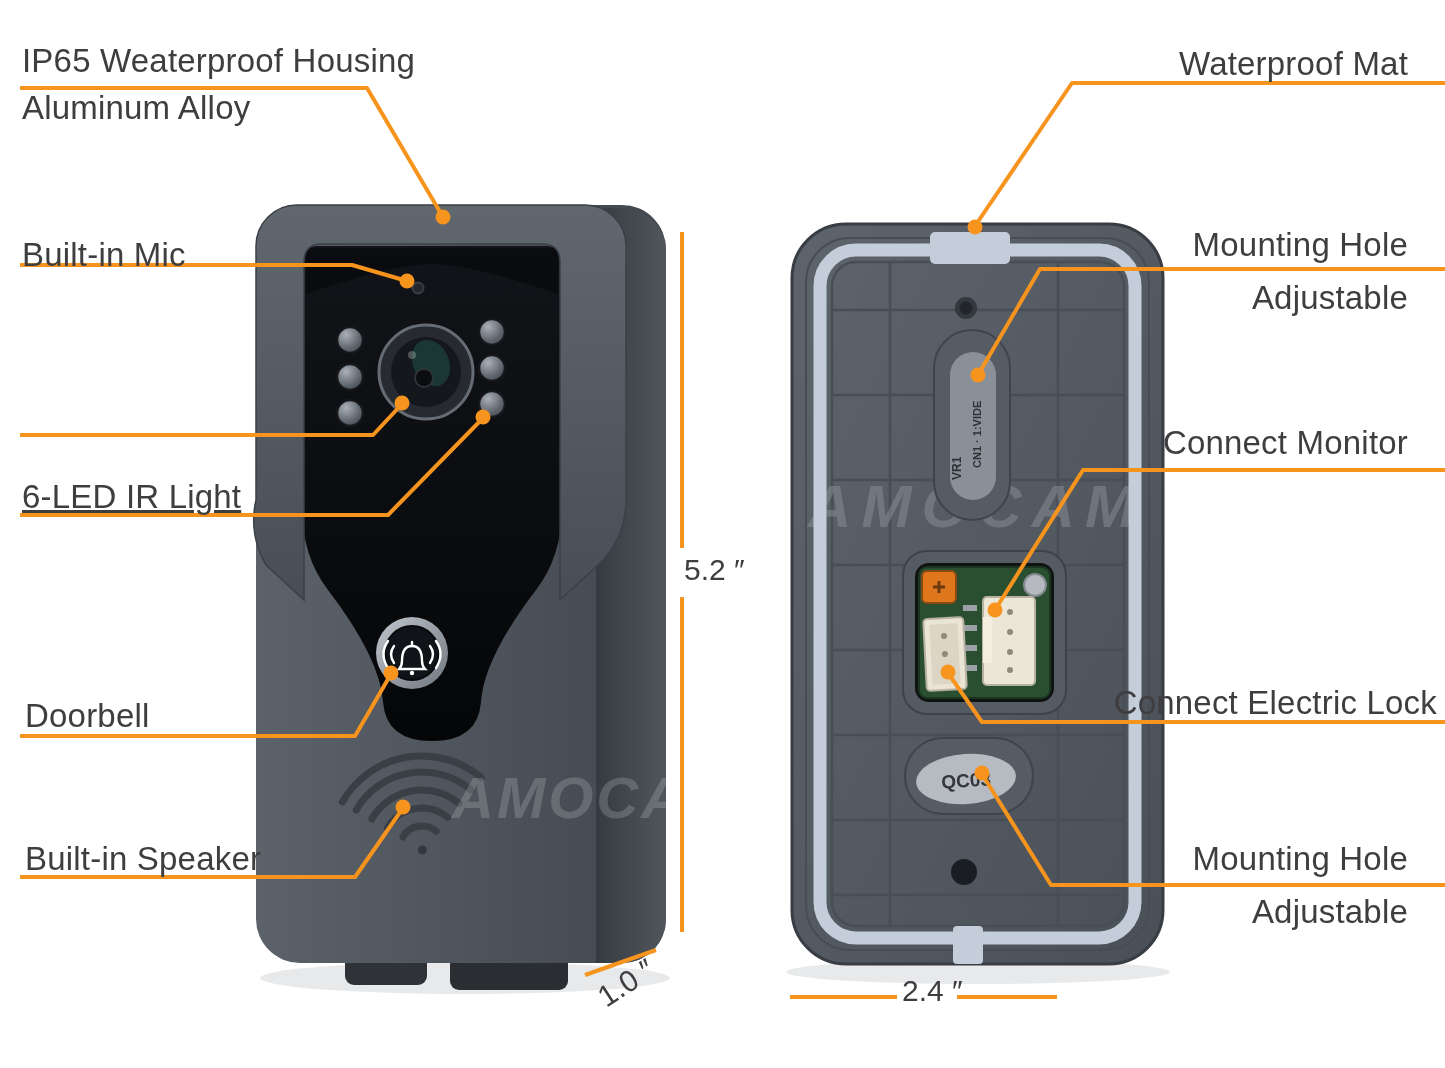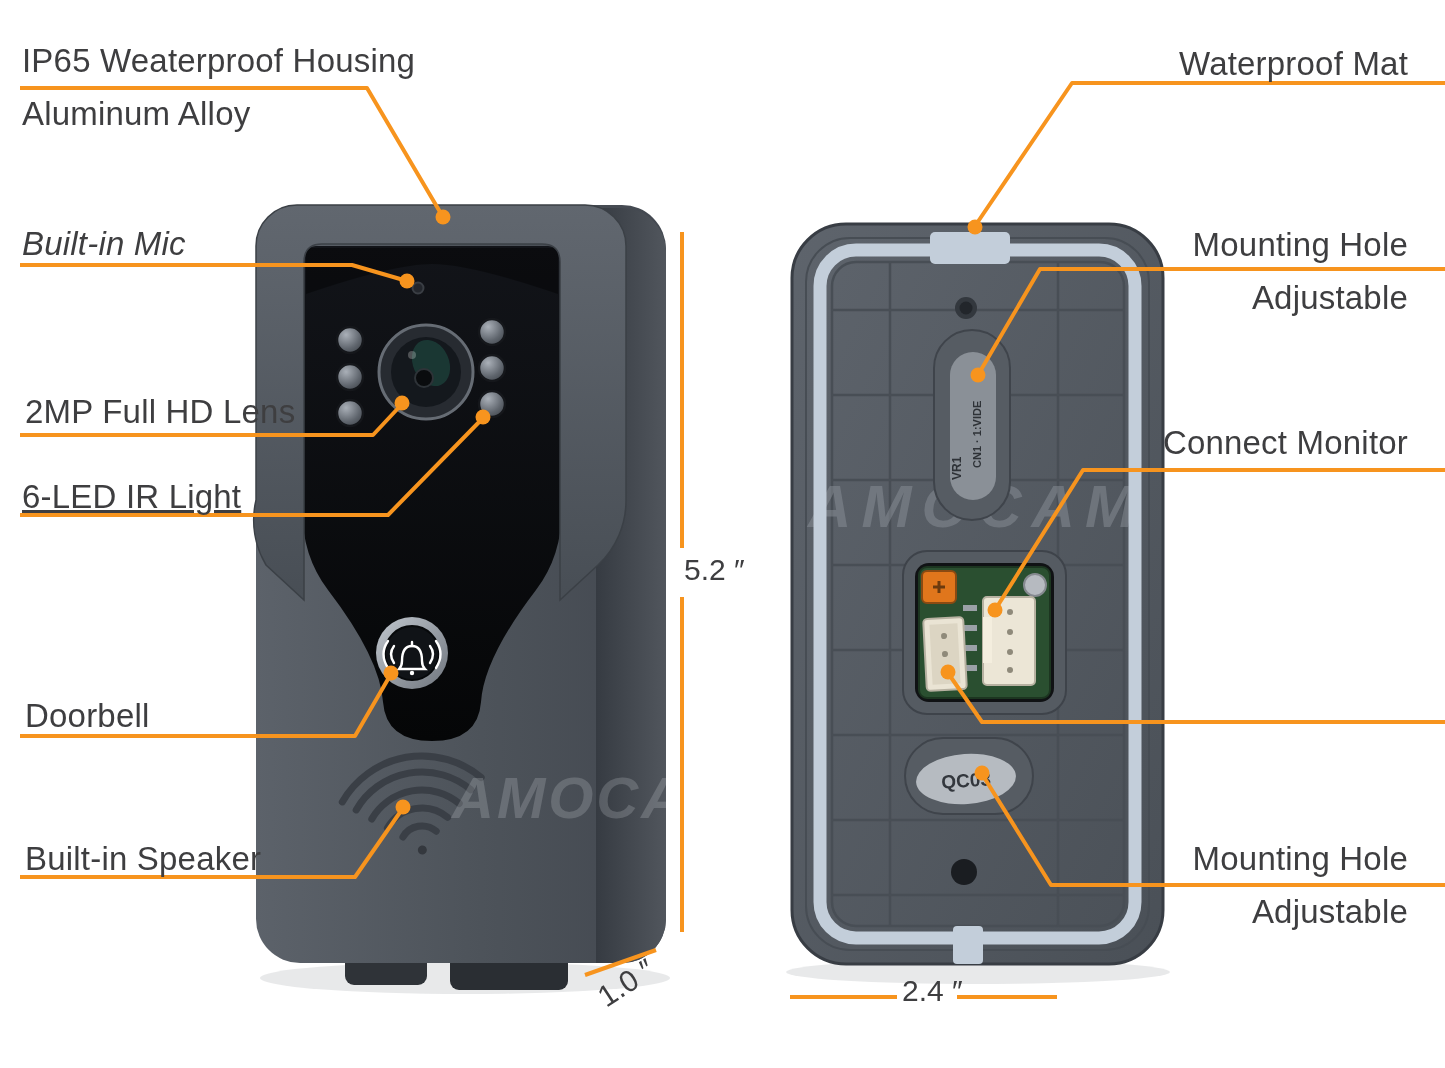--- a/index.html
+++ b/index.html
@@ -220,31 +220,31 @@
     <g>
       <line class="dim-line" x1="682" y1="232" x2="682" y2="548"></line>
       <line class="dim-line" x1="682" y1="597" x2="682" y2="932"></line>
       <line class="dim-line" x1="585" y1="975" x2="656" y2="950"></line>
       <line class="dim-line" x1="790" y1="997" x2="897" y2="997"></line>
       <line class="dim-line" x1="957" y1="997" x2="1057" y2="997"></line>
     </g>
   </svg>
 
   <div class="label" style="left:22px;top:44px;">IP65 Weaterproof Housing</div>
-  <div class="label" style="left:22px;top:97px;">Aluminum Alloy</div>
-  <div class="label" style="left:22px;top:227px;font-style:italic;">Built-in Mic</div>
-  <div class="label" style="left:25px;top:395px;">2MP Full HD Lens</div>
+  <div class="label" style="left:22px;top:91px;">Aluminum Alloy</div>
+  <div class="label" style="left:22px;top:238px;">Built-in Mic</div>
   <div class="label" style="left:22px;top:480px;text-decoration:underline;">6-LED IR Light</div>
   <div class="label" style="left:25px;top:699px;">Doorbell</div>
   <div class="label" style="left:25px;top:842px;">Built-in Speaker</div>
 
   <div class="label right" style="right:37px;top:47px;">Waterproof Mat</div>
   <div class="label right" style="right:37px;top:228px;">Mounting Hole</div>
   <div class="label right" style="right:37px;top:281px;">Adjustable</div>
   <div class="label right" style="right:37px;top:426px;">Connect Monitor</div>
+  <div class="label right" style="right:8px;top:686px;">Connect Electric Lock</div>
   <div class="label right" style="right:37px;top:842px;">Mounting Hole</div>
   <div class="label right" style="right:37px;top:895px;">Adjustable</div>
 
   <div class="dim" style="left:652px;top:553px;margin-left:32px;">5.2 ″</div>
   <div class="dim" style="left:596px;top:966px;transform:rotate(-33deg);">1.0 ″</div>
   <div class="dim" style="left:902px;top:974px;">2.4 ″</div>
 
 </div>
 
 </body></html>

